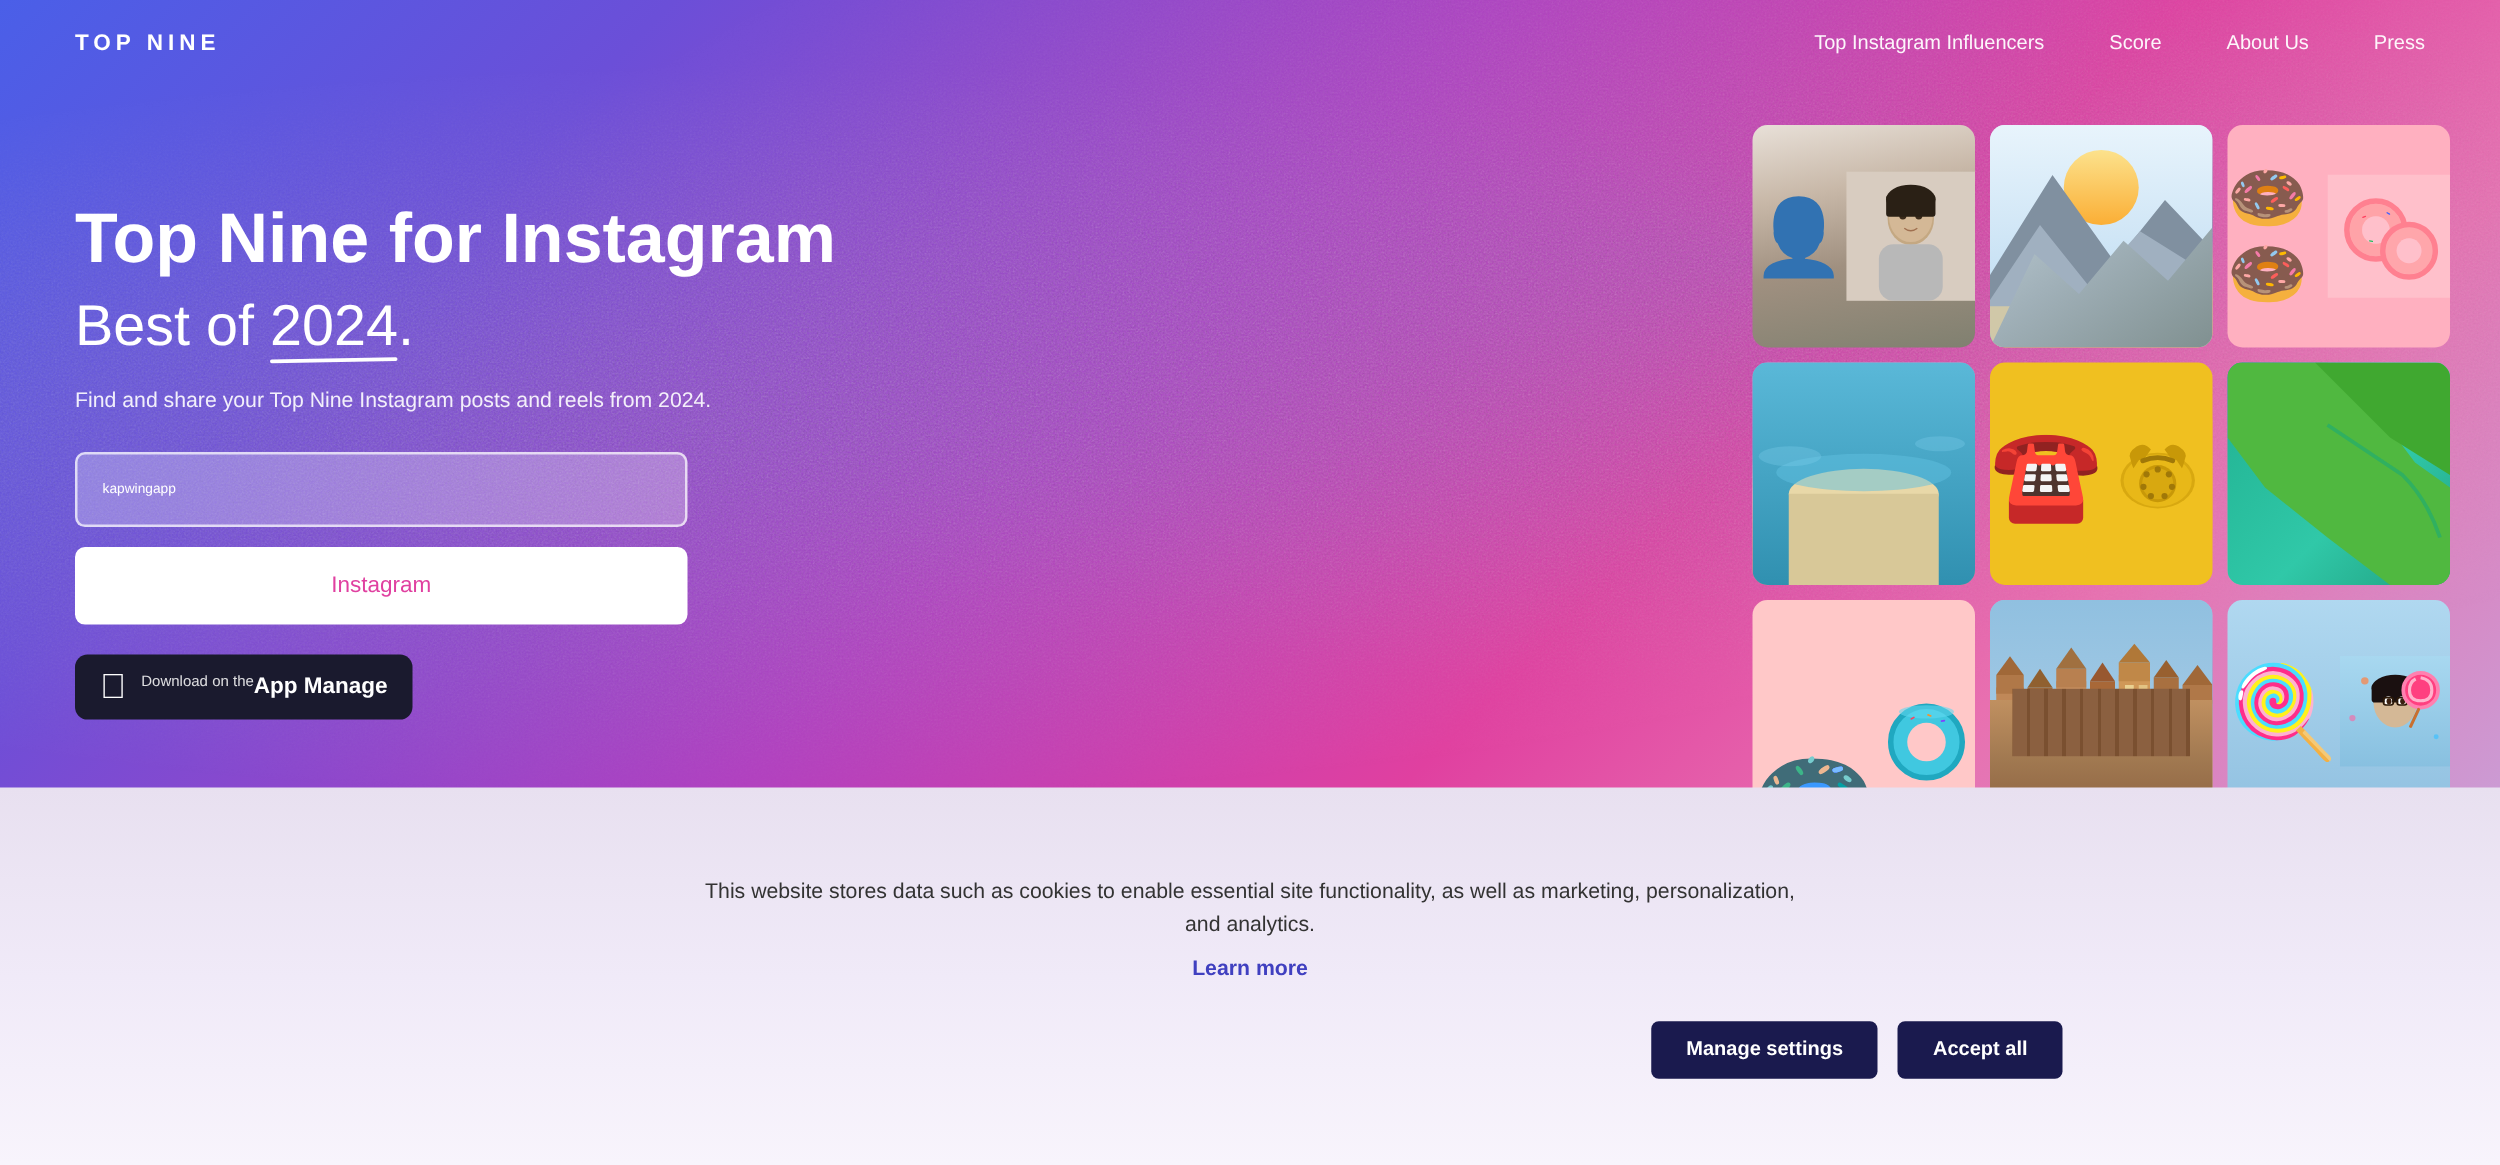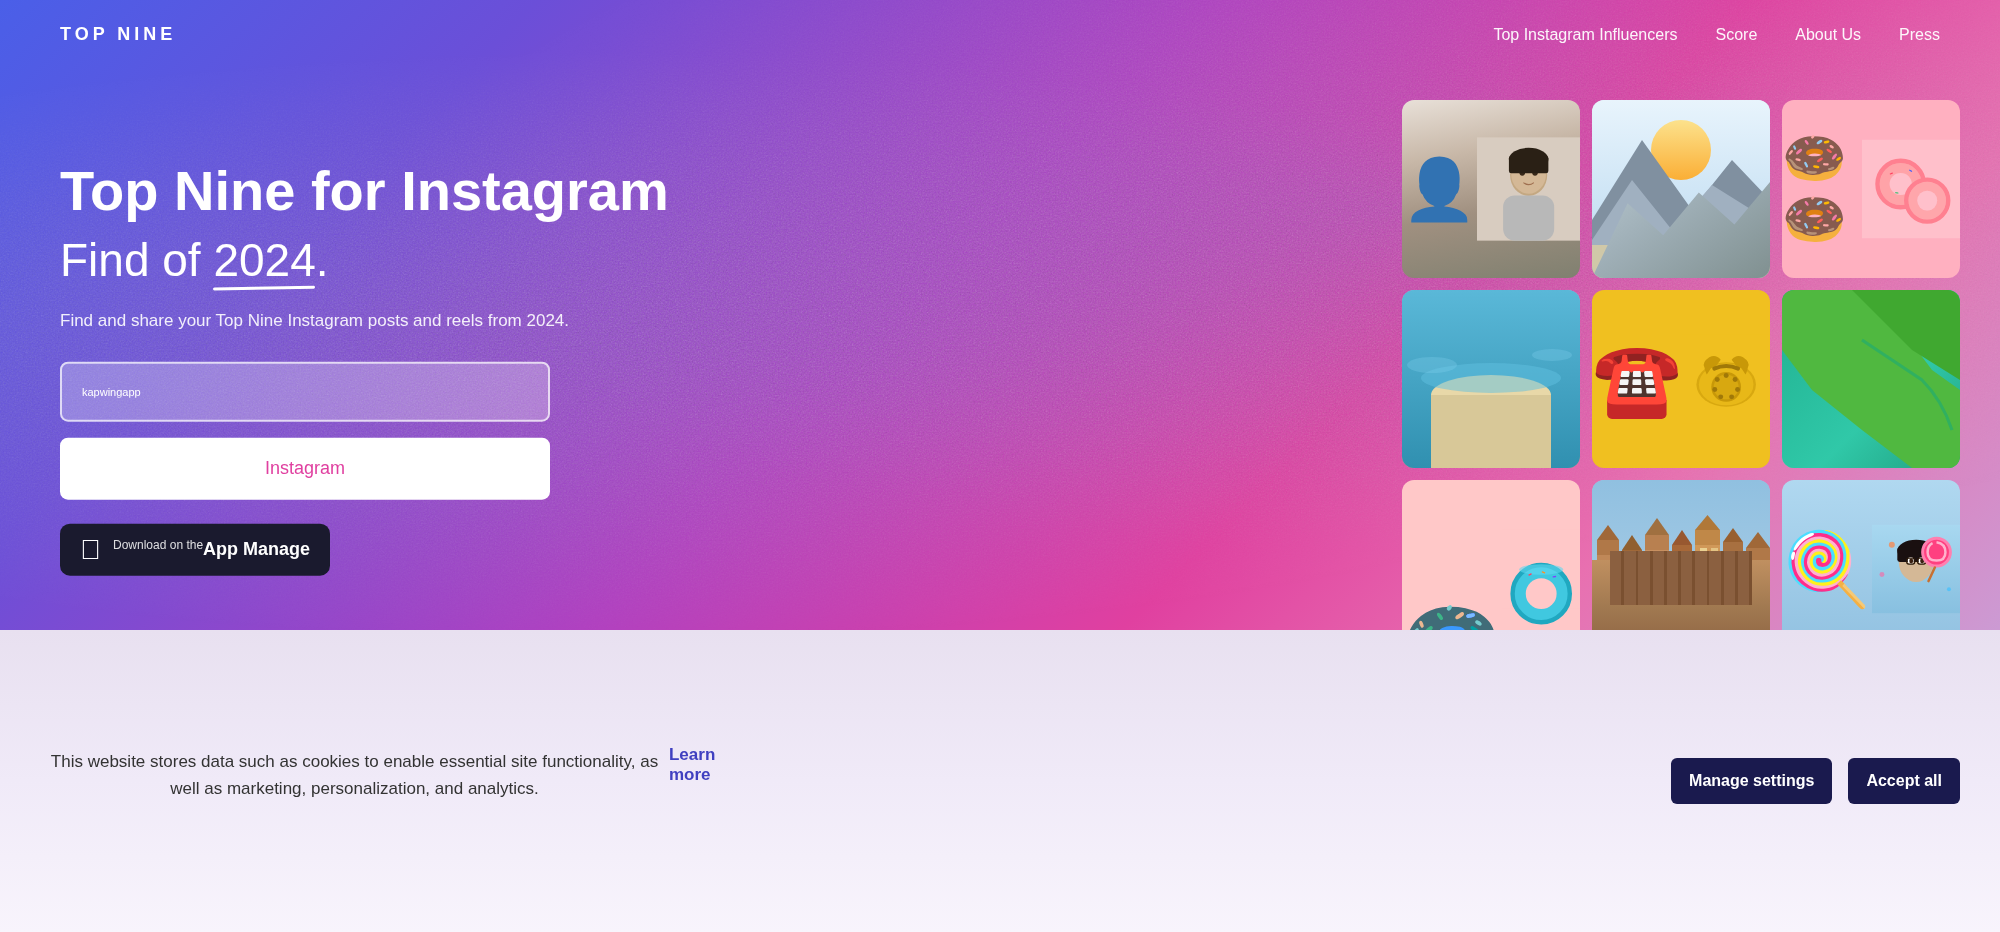--- a/index.html
+++ b/index.html
@@ -47,21 +47,21 @@
     .nav-logo {
       color: white;
       font-size: 18px;
       font-weight: 700;
       letter-spacing: 4px;
       text-transform: uppercase;
     }
 
     .nav-links {
       display: flex;
-      gap: 38px;
+      gap: 52px;
       list-style: none;
     }
 
     .nav-links a {
       color: white;
       text-decoration: none;
       font-size: 16px;
       font-weight: 400;
       opacity: 0.95;
     }
@@ -327,21 +327,21 @@
 
     
     .cookie-bar {
       position: absolute;
       bottom: 0;
       left: 0;
       right: 0;
       height: 302px;
       background: linear-gradient(180deg, #e8e0f0 0%, #f0eaf8 50%, #f8f4fc 100%);
       display: flex;
-      flex-direction: row;
+      flex-direction: column;
       align-items: center;
       justify-content: center;
       z-index: 20;
       padding: 24px 40px;
     }
 
     .cookie-text {
       font-size: 17px;
       color: #333;
       max-width: 900px;
@@ -362,21 +362,21 @@
 
     .cookie-buttons {
       display: flex;
       gap: 16px;
       justify-content: flex-end;
       width: 100%;
       max-width: 1300px;
     }
 
     .cookie-btn {
-      padding: 14px 18px;
+      padding: 14px 28px;
       border-radius: 6px;
       font-size: 16px;
       font-weight: 600;
       cursor: pointer;
       border: none;
     }
 
     .manage-btn {
       background: #1a1a4e;
       color: white;
@@ -422,21 +422,21 @@
       </li>
       <li>
         <a href="#">Press</a>
       </li>
     </ul>
   </nav>
 
   <div class="hero-content">
     <h1 class="hero-title">Top Nine for Instagram</h1>
     <h2 class="hero-subtitle">
-      <span>Find of </span><span class="year-2024">2024</span><span>.</span>
+      <span>Best of </span><span class="year-2024">2024</span><span>.</span>
     </h2>
     <p class="hero-description">Find and share your Top Nine Instagram posts and reels from 2024.</p>
 
     <div class="input-container">
       <input type="text" class="username-input" value="kapwingapp" placeholder="kapwingapp" style="">
     </div>
 
     <button class="continue-btn">Instagram</button>
 
     <a href="#" class="app-store-btn">

